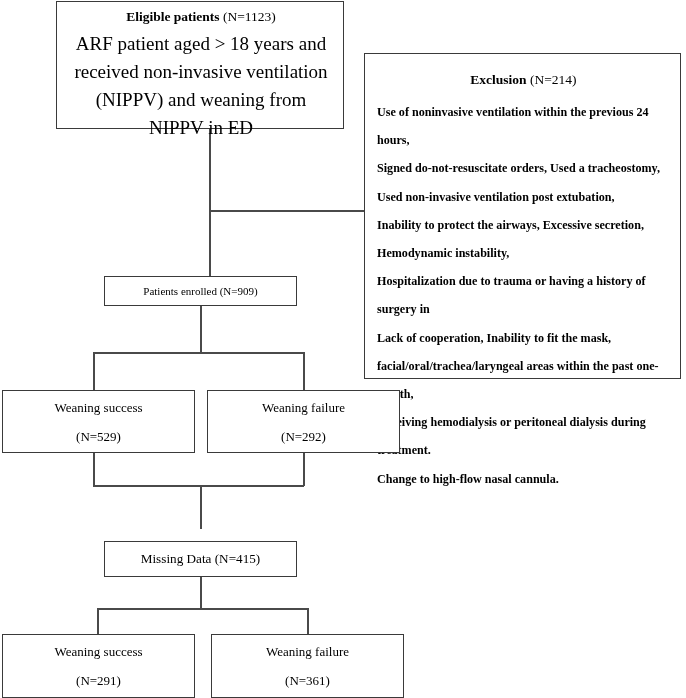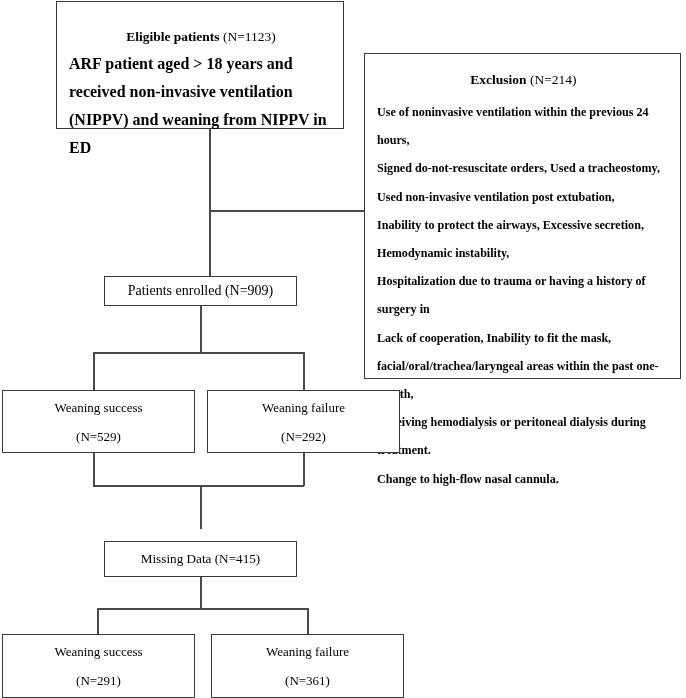--- a/index.html
+++ b/index.html
@@ -34,34 +34,33 @@
   .vline { width: 1.5px; }
   .hline { height: 1.5px; }
 
   .ttl {
     font-weight: bold;
   }
 
   
   #box-eligible {
     left: 56px; top: 1px; width: 288px; height: 128px;
-    padding: 22px 10px 6px 12px;
+    padding: 2px 10px 6px 12px;
     justify-content: flex-start;
   }
   #box-eligible .hdr {
     text-align: center;
     font-size: 13.5px;
     margin-top: 5px;
   }
   #box-eligible .body {
-    font-size: 16px;
+    font-size: 19px;
     line-height: 28px;
     margin-top: 5px;
-    text-align: left;
-    font-weight: bold;
+    text-align: center;
   }
 
   
   #box-exclusion {
     left: 364px; top: 53px; width: 317px; height: 326px;
     padding: 8px 10px 8px 12px;
     justify-content: flex-start;
   }
   #box-exclusion .hdr {
     text-align: center;
@@ -73,21 +72,21 @@
     line-height: 28.2px;
     margin-top: 10px;
     text-align: left;
     font-weight: bold;
   }
 
   
   #box-enrolled {
     left: 104px; top: 276px; width: 193px; height: 30px;
     align-items: center;
-    font-size: 14px;
+    font-size: 11px;
   }
   #box-missing {
     left: 104px; top: 528px; width: 193px; height: 36px;
     align-items: center;
     font-size: 13.2px;
     margin-top: 13px;
   }
 
   
   .outcome {

